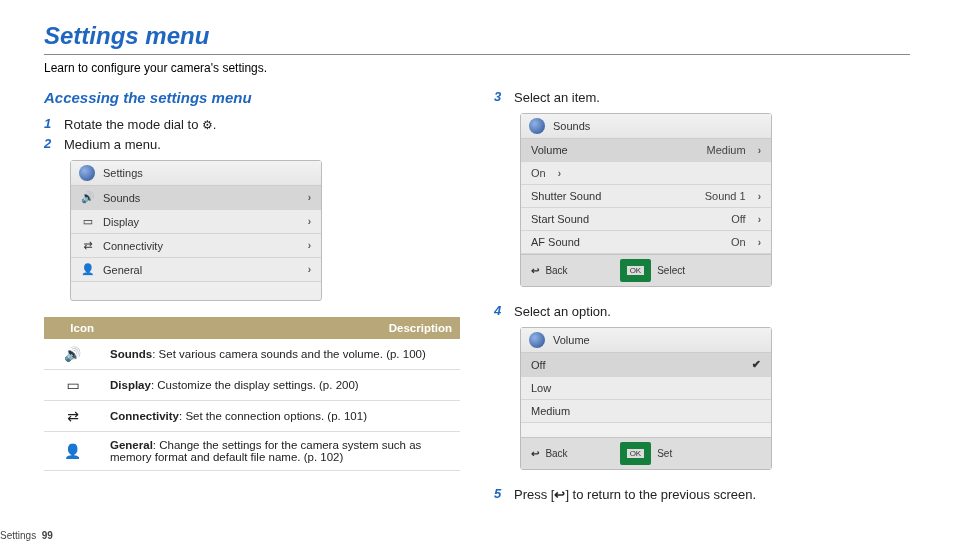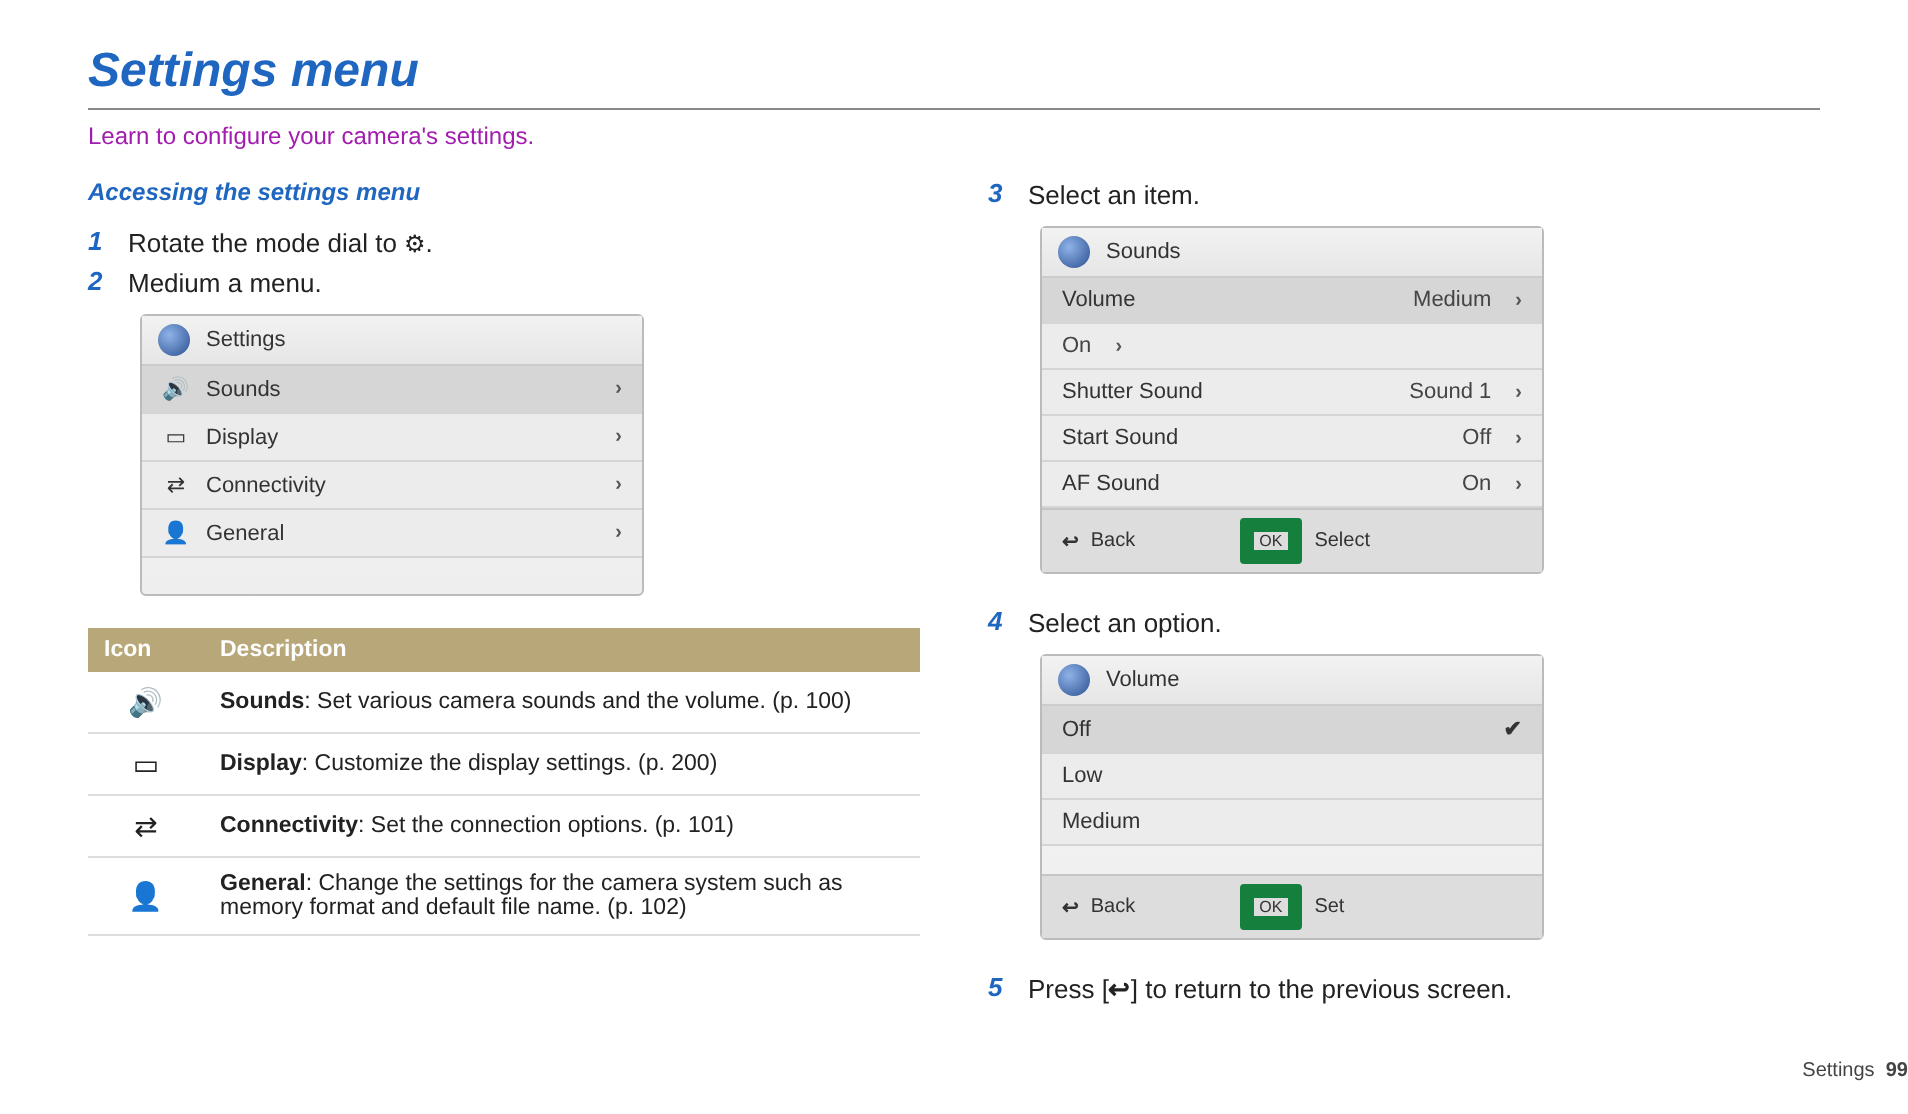--- a/index.html
+++ b/index.html
@@ -1,22 +1,22 @@
 <!DOCTYPE html>
 <html><head>
 <meta charset="utf-8">
 <style>
 html,body{margin:0;padding:0;font-family:"Segoe UI",Arial,sans-serif;font-size:13px;color:#222;background:#fff}
 .page{width:954px;height:557px;box-sizing:border-box;padding:22px 44px 0 44px;position:relative}
 .page-title{font-size:24px;font-weight:700;color:#1f66c1;font-style:italic;margin:0 0 2px 0}
 .title-rule{border:none;border-top:1px solid #888;margin:4px 0 6px 0}
-.subtitle{font-size:12px;color:#a21caf;margin-bottom:14px}
+.subtitle{font-size:12px;color:#000000;margin-bottom:14px}
 .cols{display:flex;gap:34px}
 .col{width:50%}
-.section-h{font-size:12px;font-weight:700;color:#1f66c1;font-style:italic;margin:0 0 10px 0}
+.section-h{font-size:15px;font-weight:700;color:#1f66c1;font-style:italic;margin:0 0 10px 0}
 ol.steps{list-style:none;margin:0;padding:0}
 .step{display:flex;align-items:flex-start;gap:8px;margin-bottom:4px}
 .num{color:#1f66c1;font-style:italic;font-weight:600;font-size:13px;min-width:12px}
 .step-text{padding-top:1px}
 
 
 .cam{border:1px solid #bbb;border-radius:3px;width:250px;margin:8px 0 16px 0;background:linear-gradient(#f7f7f7,#eee);font-size:11px;color:#333} 
 .cam-hd{display:flex;align-items:center;gap:8px;padding:4px 8px;border-bottom:1px solid #ccc;background:linear-gradient(#f2f2f2,#e6e6e6)}
 .dial{width:16px;height:16px;border-radius:50%;background:radial-gradient(circle at 35% 35%,#8fb3e8,#2a4f8f);flex:0 0 auto}
 .cam-row{display:flex;align-items:center;gap:8px;padding:5px 10px;border-bottom:1px solid #d5d5d5;background:#ececec}
@@ -26,26 +26,26 @@
 .cam-label{flex:1}
 .cam-val{color:#444}
 .chev{color:#555;font-size:10px;margin-left:4px;font-weight:700}
 .cam-footer{display:flex;align-items:center;gap:6px;padding:4px 10px;background:#ddd;border-top:1px solid #c5c5c5;font-size:10px}
 .cam-footer .spacer{width:40px}
 .cam-footer .ok{border:7px solid #15803d;border-radius:2px;padding:0 3px;font-size:8px;font-weight:400}
 .cam-row .check{margin-left:auto;font-weight:700}
 
 
 .tbl{width:100%;border-collapse:collapse;font-size:11.5px;margin-top:8px}
-.tbl th{background:#b8a778;color:#fff;text-align:left;padding:5px 8px;font-weight:600}
+.tbl th{background:#b8a778;color:#fff;text-align:right;padding:5px 8px;font-weight:600}
 .tbl th:first-child{width:42px}
 .tbl td{border-bottom:1px solid #ddd;padding:7px 8px;vertical-align:middle}
 .tbl td.icon-cell{text-align:center;font-size:14px}
 
-.footer{position:absolute;bottom:16px;left:0;width:100%;text-align:right;font-size:10px;color:#444}
+.footer{position:absolute;bottom:16px;left:0;width:100%;text-align:left;font-size:10px;color:#444}
 .footer .pg{font-weight:700}
 
 .back-glyph{display:inline-block;transform:scaleX(-1);font-weight:700}
 .gear-inline{font-size:12px}
 </style>
 </head>
 <body>
 <div class="page">
 
 <h1 class="page-title">Settings menu</h1>

